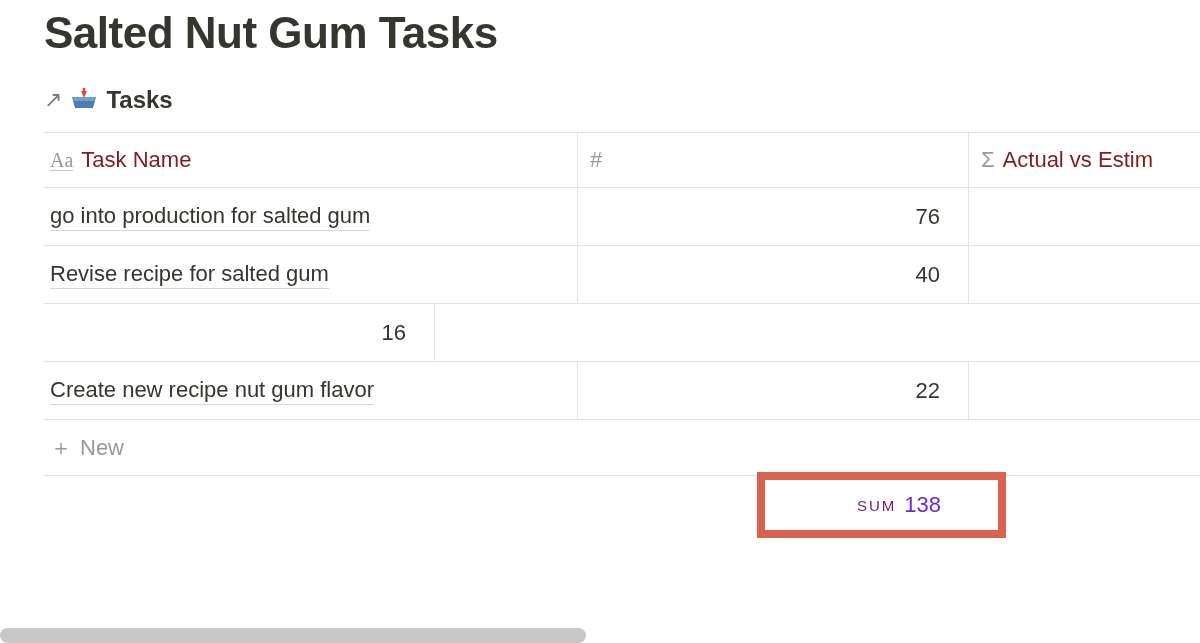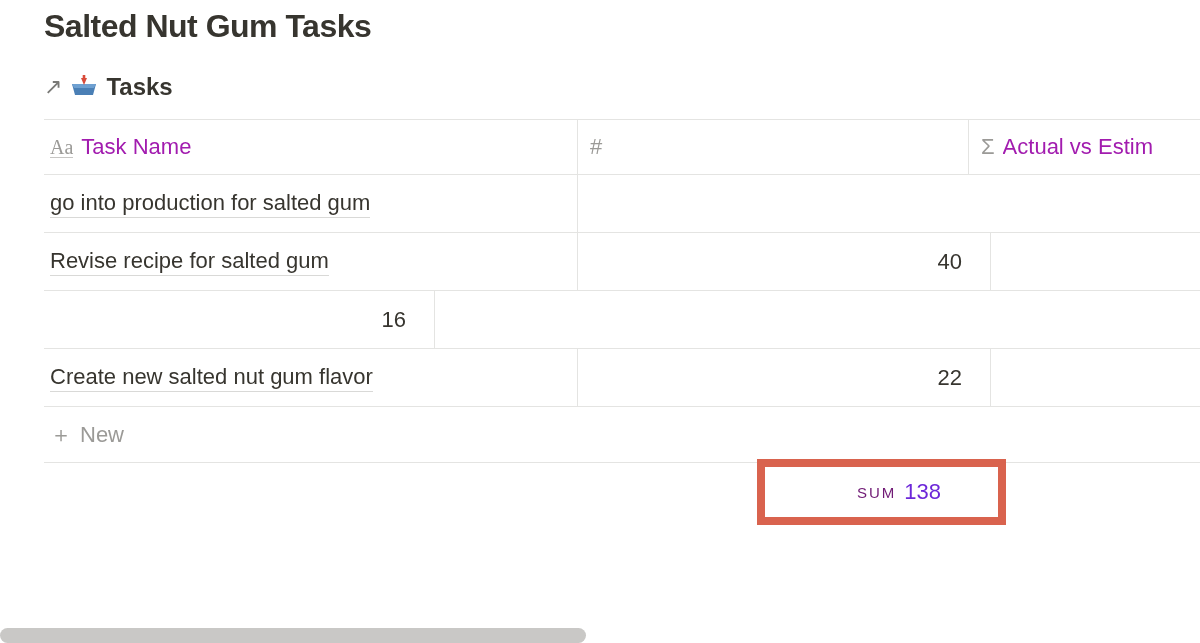--- a/index.html
+++ b/index.html
@@ -8,21 +8,21 @@
     height: 643px;
     overflow: hidden;
     font-family: -apple-system, BlinkMacSystemFont, "Segoe UI", Helvetica, Arial, sans-serif;
     background: #ffffff;
     color: #37352f;
   }
   .page {
     padding: 8px 0 0 44px;
   }
   h1.page-title {
-    font-size: 32px;
+    font-size: 44px;
     font-weight: 700;
     color: #37352f;
     letter-spacing: -0.5px;
     margin-bottom: 28px;
   }
   .db-heading {
     display: flex;
     align-items: center;
     gap: 6px;
     margin-bottom: 18px;
@@ -67,28 +67,27 @@
     overflow: hidden;
     white-space: nowrap;
   }
   .th:first-child { padding-left: 6px; }
   .th:last-child { border-right: none; }
   .col-name { flex: 0 0 534px; }
   .col-time { flex: 0 0 391px; justify-content: flex-start; }
   .col-vs   { flex: 1 1 auto; }
 
   .th .col-icon { color: #9b9a97; display:inline-flex; }
-  .th .col-label { color:#a21caf; text-overflow: ellipsis; overflow:hidden; }
+  .th .col-label { color:#7f1d1d; text-overflow: ellipsis; overflow:hidden; }
 
   .row {
     display: flex;
     border-bottom: 1.5px solid #e4e4e2;
     height: 58px;
     align-items: stretch;
-    gap: 22px;
   }
   .td {
     display: flex;
     align-items: center;
     padding: 0 12px;
     font-size: 22px;
     border-right: 1.5px solid #e4e4e2;
   }
   .td:first-child { padding-left: 6px; }
   .td:last-child { border-right: none; }
@@ -209,20 +208,23 @@
       <div class="th col-vs">
         <span class="col-icon sigma-icon">Σ</span>
         <span class="col-label">Actual vs Estim</span>
       </div>
     </div>
 
     <div class="row">
       <div class="td col-name">
           <span class="task-text">go into production for salted gum</span>
         </div>
+      <div class="td col-time">
+          <span>76</span>
+        </div>
       <div class="td col-vs">
           <span></span>
         </div>
     </div>
     <div class="row">
       <div class="td col-name">
           <span class="task-text">Revise recipe for salted gum</span>
         </div>
       <div class="td col-time">
           <span>40</span>
@@ -234,21 +236,21 @@
     <div class="row">
       <div class="td col-time">
           <span>16</span>
         </div>
       <div class="td col-vs">
           <span></span>
         </div>
     </div>
     <div class="row">
       <div class="td col-name">
-          <span class="task-text">Create new salted nut gum flavor</span>
+          <span class="task-text">Create new recipe nut gum flavor</span>
         </div>
       <div class="td col-time">
           <span>22</span>
         </div>
       <div class="td col-vs">
           <span></span>
         </div>
     </div>
 
     <div class="new-row">

